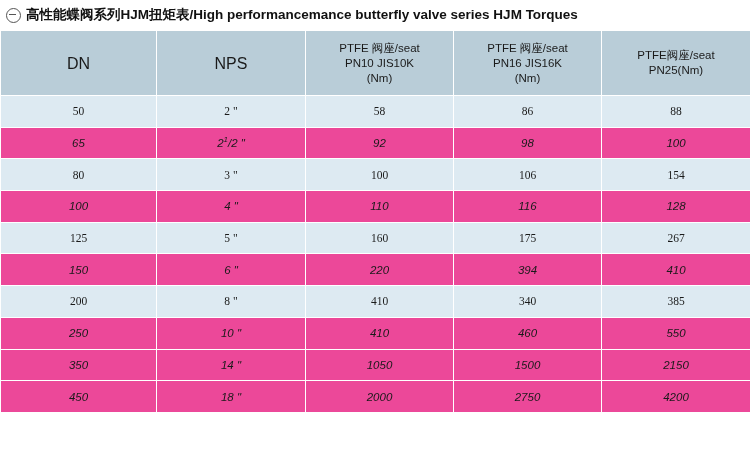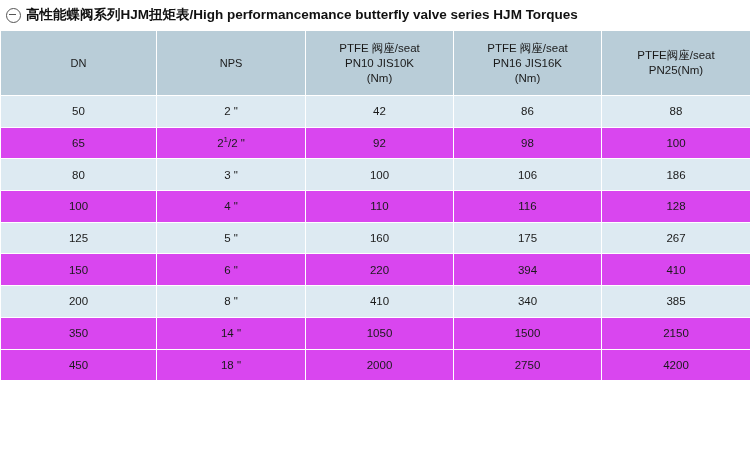--- a/index.html
+++ b/index.html
@@ -65,31 +65,33 @@
     color: #1a1a1a;
   }
   thead th {
     background: #b9cdd8;
     height: 62px;
     font-weight: normal;
     line-height: 15px;
     font-size: 11.5px;
   }
   thead th.dn-head, thead th.nps-head {
-    font-size: 11px;
+    font-size: 16px;
   }
   tbody td {
     height: 28.7px;
     font-size: 11.5px;
   }
   tbody tr.row-light td {
     background: #ddeaf2;
+    font-family: Liberation Serif, serif;
   }
   tbody tr.row-dark td {
-    background: #d946ef;
+    background: #ec4899;
+    font-style: italic;
   }
   .col-dn { width: 156px; }
   .col-nps { width: 149px; }
   .col-c3 { width: 148px; }
   .col-c4 { width: 148px; }
   .col-c5 { width: 149px; }
   .frac {
     display: inline-block;
     position: relative;
     font-size: 11.5px;
@@ -136,39 +138,39 @@
           <div>PTFE阀座/seat</div>
           <div>PN25(Nm)</div>
         </th>
       </tr>
     </thead>
     <tbody>
 
       <tr class="row-light">
         <td>50</td>
         <td>2 "</td>
-        <td>42</td>
+        <td>58</td>
         <td>86</td>
         <td>88</td>
       </tr>
 
       <tr class="row-dark">
         <td>65</td>
         <td><span class="frac"><span>2</span><sup>1</sup>/<span>2</span> "</span></td>
         <td>92</td>
         <td>98</td>
         <td>100</td>
       </tr>
 
       <tr class="row-light">
         <td>80</td>
         <td>3 "</td>
         <td>100</td>
         <td>106</td>
-        <td>186</td>
+        <td>154</td>
       </tr>
 
       <tr class="row-dark">
         <td>100</td>
         <td>4 "</td>
         <td>110</td>
         <td>116</td>
         <td>128</td>
       </tr>
 
@@ -189,20 +191,27 @@
       </tr>
 
       <tr class="row-light">
         <td>200</td>
         <td>8 "</td>
         <td>410</td>
         <td>340</td>
         <td>385</td>
       </tr>
 
+      <tr class="row-dark">
+        <td>250</td>
+        <td>10 "</td>
+        <td>410</td>
+        <td>460</td>
+        <td>550</td>
+      </tr>
 
 
       <tr class="row-dark">
         <td>350</td>
         <td>14 "</td>
         <td>1050</td>
         <td>1500</td>
         <td>2150</td>
       </tr>
 

